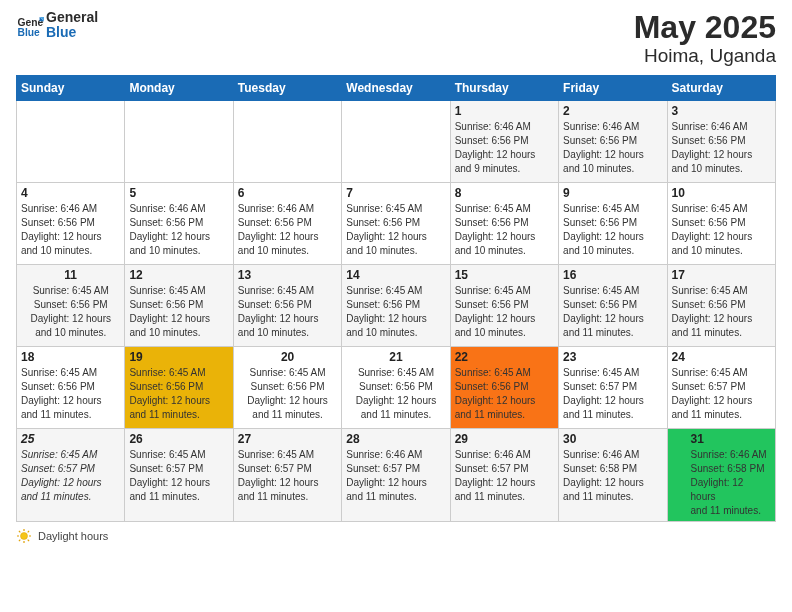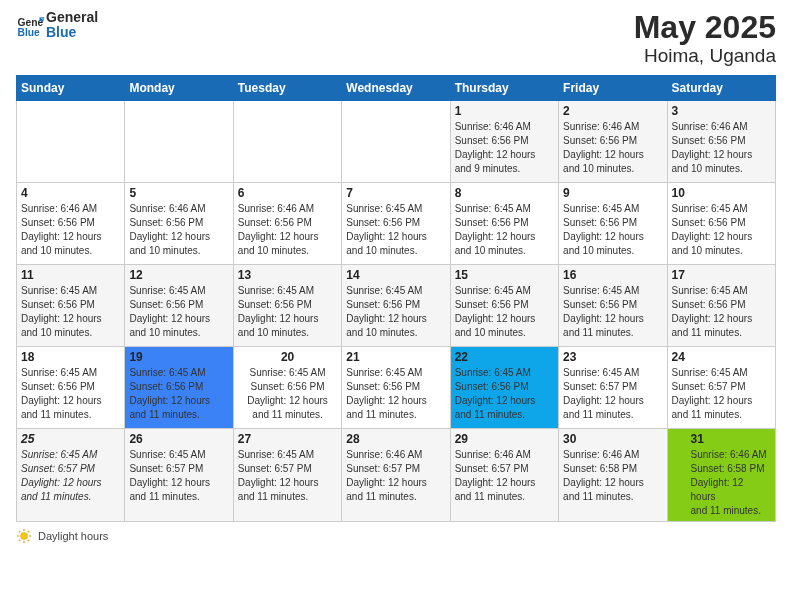--- a/index.html
+++ b/index.html
@@ -209,21 +209,21 @@
           </td>
           <td style="background: rgb(255, 255, 255);">
             <span class="day-num">10</span>
             <div class="day-info" style="white-space: pre-line;">Sunrise: 6:45 AM
 Sunset: 6:56 PM
 Daylight: 12 hours
 and 10 minutes.</div>
           </td>
         </tr>
         <tr>
-          <td style="background: rgb(245, 245, 245);">
+          <td style="background: rgb(245, 245, 245); text-align: center;">
             <span class="day-num">11</span>
             <div class="day-info" style="white-space: pre-line;">Sunrise: 6:45 AM
 Sunset: 6:56 PM
 Daylight: 12 hours
 and 10 minutes.</div>
           </td>
           <td style="background: rgb(245, 245, 245);">
             <span class="day-num">12</span>
             <div class="day-info" style="white-space: pre-line;">Sunrise: 6:45 AM
 Sunset: 6:56 PM
@@ -267,42 +267,42 @@
           </td>
         </tr>
         <tr>
           <td style="background: rgb(255, 255, 255);">
             <span class="day-num">18</span>
             <div class="day-info" style="white-space: pre-line;">Sunrise: 6:45 AM
 Sunset: 6:56 PM
 Daylight: 12 hours
 and 11 minutes.</div>
           </td>
-          <td style="background: #3b82f6;">
+          <td style="background: #eab308;">
             <span class="day-num">19</span>
             <div class="day-info" style="white-space: pre-line;">Sunrise: 6:45 AM
 Sunset: 6:56 PM
 Daylight: 12 hours
 and 11 minutes.</div>
           </td>
           <td style="background: rgb(255, 255, 255); text-align: center;">
             <span class="day-num">20</span>
             <div class="day-info" style="white-space: pre-line;">Sunrise: 6:45 AM
 Sunset: 6:56 PM
 Daylight: 12 hours
 and 11 minutes.</div>
           </td>
-          <td style="background: rgb(255, 255, 255);">
+          <td style="background: rgb(255, 255, 255); text-align: center;">
             <span class="day-num">21</span>
             <div class="day-info" style="white-space: pre-line;">Sunrise: 6:45 AM
 Sunset: 6:56 PM
 Daylight: 12 hours
 and 11 minutes.</div>
           </td>
-          <td style="background: #0ea5e9; margin-left: 48px;">
+          <td style="background: #f97316; margin-left: 48px;">
             <span class="day-num">22</span>
             <div class="day-info" style="white-space: pre-line;">Sunrise: 6:45 AM
 Sunset: 6:56 PM
 Daylight: 12 hours
 and 11 minutes.</div>
           </td>
           <td style="background: rgb(255, 255, 255);">
             <span class="day-num">23</span>
             <div class="day-info" style="white-space: pre-line;">Sunrise: 6:45 AM
 Sunset: 6:57 PM
@@ -353,21 +353,21 @@
 Daylight: 12 hours
 and 11 minutes.</div>
           </td>
           <td style="background: rgb(245, 245, 245);">
             <span class="day-num">30</span>
             <div class="day-info" style="white-space: pre-line;">Sunrise: 6:46 AM
 Sunset: 6:58 PM
 Daylight: 12 hours
 and 11 minutes.</div>
           </td>
-          <td style="background: #84cc16; padding-left: 23px;">
+          <td style="background: #22c55e; padding-left: 23px;">
             <span class="day-num">31</span>
             <div class="day-info" style="white-space: pre-line;">Sunrise: 6:46 AM
 Sunset: 6:58 PM
 Daylight: 12 hours
 and 11 minutes.</div>
           </td>
         </tr>
       </tbody>
   </table>
 

